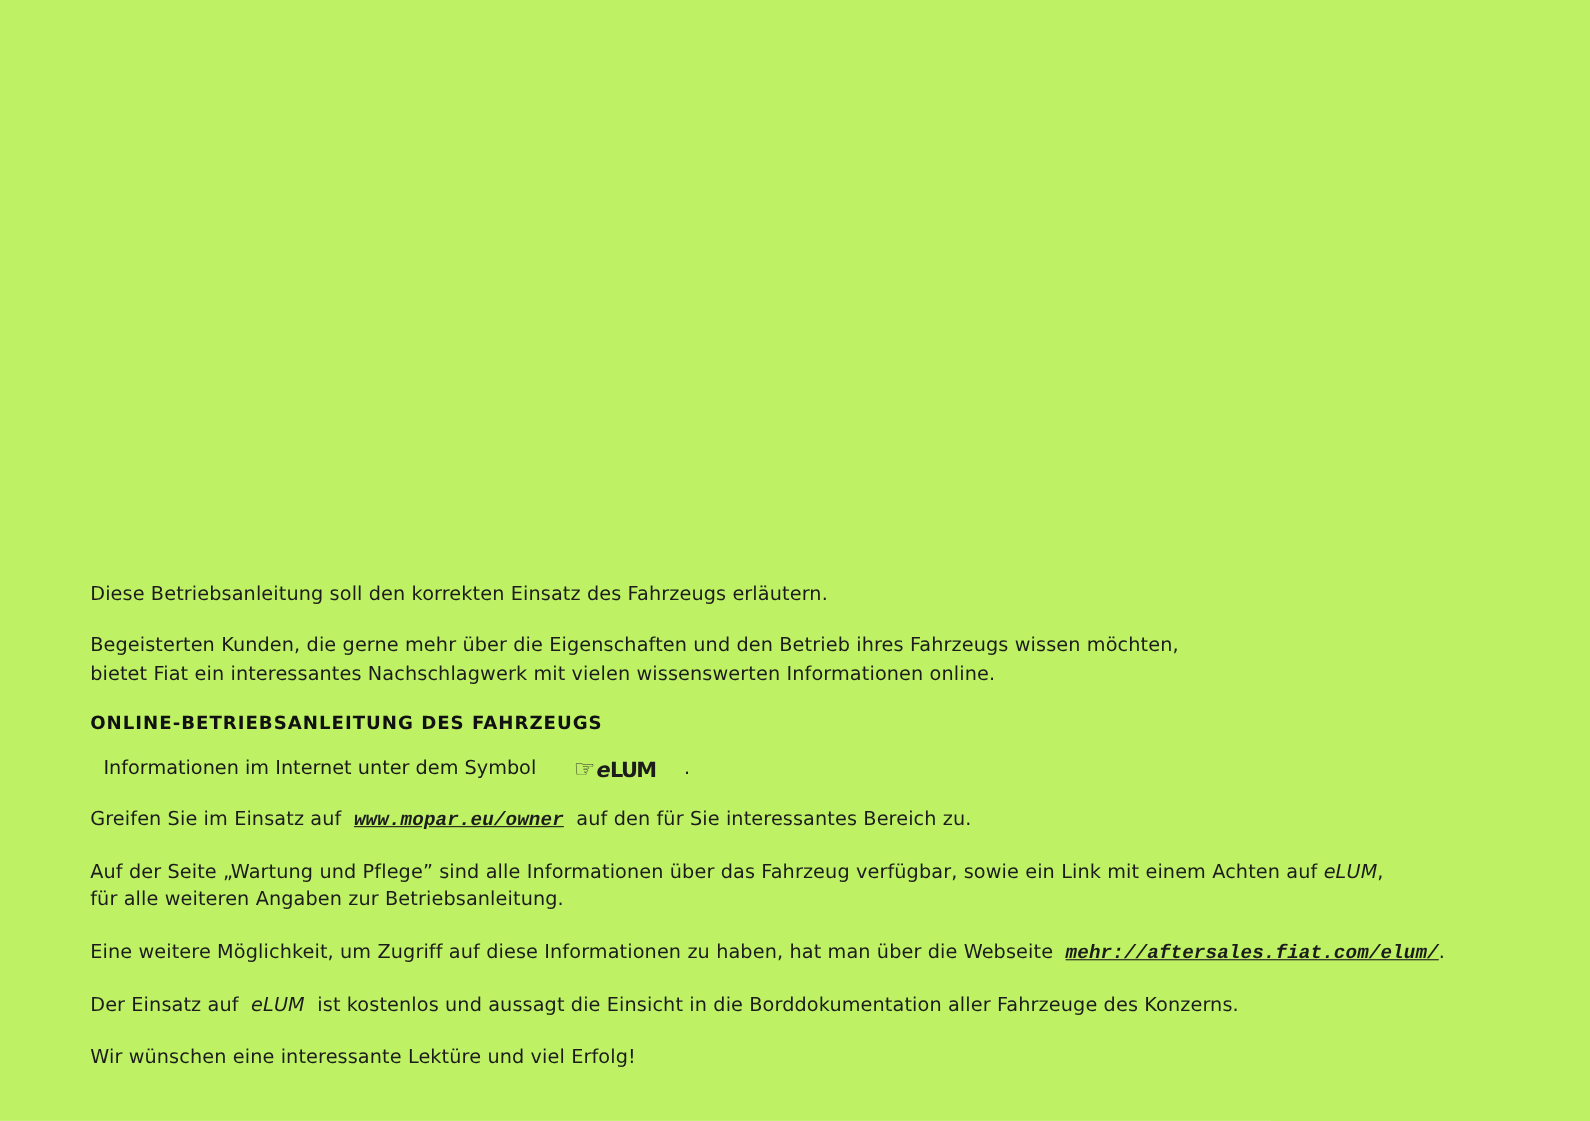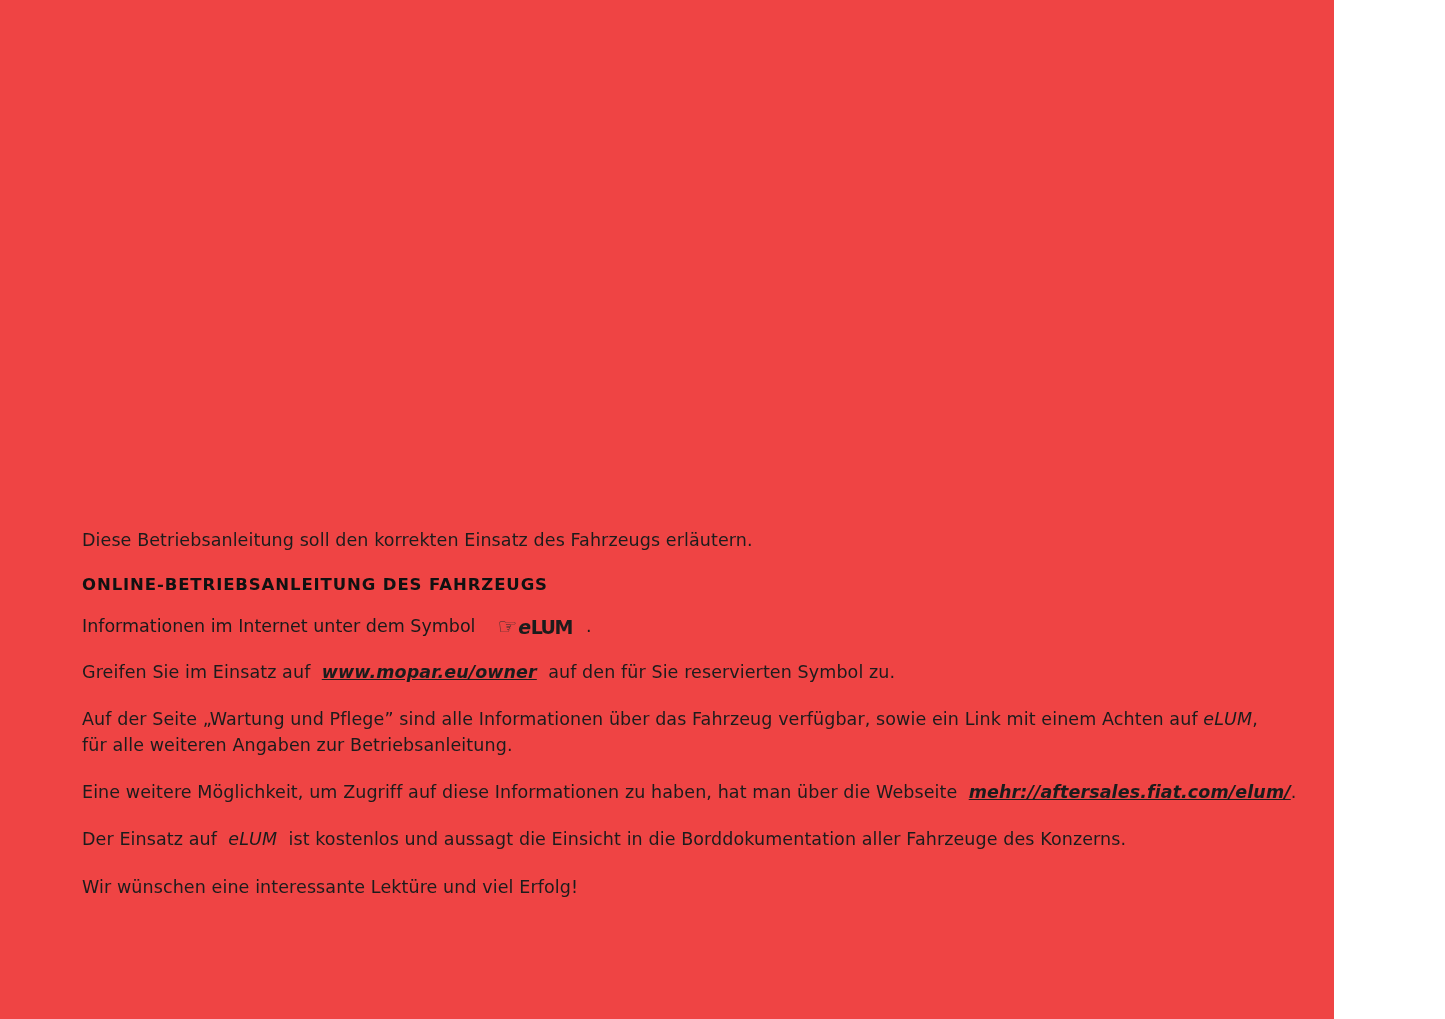--- a/index.html
+++ b/index.html
@@ -12,23 +12,23 @@
     height: 1019px;
     position: relative;
     font-family: "DejaVu Sans", sans-serif;
     color: #1a1a1a;
     overflow: hidden;
   }
   .page {
     position: absolute;
     left: 0;
     top: 0;
-    width: 1334px;
+    width: 1445px;
     height: 1019px;
-    background: #ef4444;
+    background: #bef264;
   }
   .content {
     position: absolute;
     left: 82px;
     top: 528px;
     width: 1280px;
   }
   p.para {
     margin: 0 0 22px 0;
     font-size: 17.5px;
@@ -44,29 +44,30 @@
     letter-spacing: 0.9px;
     color: #111111;
     text-transform: uppercase;
     font-family: "DejaVu Sans", sans-serif;
   }
   .link {
     font-weight: bold;
     font-style: italic;
     text-decoration: underline;
     color: #1c1c1c;
+    font-family: Liberation Mono, monospace;
   }
   .ital {
     font-style: italic;
   }
   .symbol-line {
     display: flex;
     align-items: baseline;
-    gap: 4px;
-    margin: 0 0 20px 0;
+    gap: 16px;
+    margin: 0 0 20px 12px;
     font-size: 17.5px;
     line-height: 1.45;
   }
   .elum-logo {
     display: inline-flex;
     align-items: center;
     margin: 0 10px 0 18px;
     transform: translateY(2px);
   }
   .elum-logo .hand {
@@ -91,37 +92,39 @@
   .nbsp-pad { white-space: pre; }
 </style>
 </head>
 <body>
 
 <div class="page">
   <div class="content">
 
     <p class="para">Diese Betriebsanleitung soll den korrekten Einsatz des Fahrzeugs erläutern.</p>
 
+    <p class="para" style="white-space: pre-line;">Begeisterten Kunden, die gerne mehr über die Eigenschaften und den Betrieb ihres Fahrzeugs wissen möchten,
+bietet Fiat ein interessantes Nachschlagwerk mit vielen wissenswerten Informationen online.</p>
 
     <div class="heading">ONLINE-BETRIEBSANLEITUNG DES FAHRZEUGS</div>
 
 
     <div class="symbol-line">
       <span>Informationen im Internet unter dem Symbol</span>
       <span class="elum-logo">
         <span class="hand">☞</span>
           <span class="elum-text"><span>e</span><span class="cap">LUM</span></span>
       </span>
       <span>.</span>
     </div>
 
     <p class="para">
       <span>Greifen Sie im Einsatz auf</span>
       <span class="nbsp-pad"> </span><a class="link" href="#">www.mopar.eu/owner</a><span class="nbsp-pad"> </span>
-      <span>auf den für Sie reservierten Symbol zu.</span>
+      <span>auf den für Sie interessantes Bereich zu.</span>
     </p>
 
     <p class="para" style="white-space: pre-line;"><span>Auf der Seite „Wartung und Pflege” sind alle Informationen über das Fahrzeug verfügbar, sowie ein Link mit einem Achten auf</span><span class="nbsp-pad"> </span><span class="ital">eLUM</span><span>,
 für alle weiteren Angaben zur Betriebsanleitung.</span></p>
 
     <p class="para">
       <span>Eine weitere Möglichkeit, um Zugriff auf diese Informationen zu haben, hat man über die Webseite</span>
       <span class="nbsp-pad"> </span><a class="link" href="#">mehr://aftersales.fiat.com/elum/</a><span>.</span>
     </p>
 

